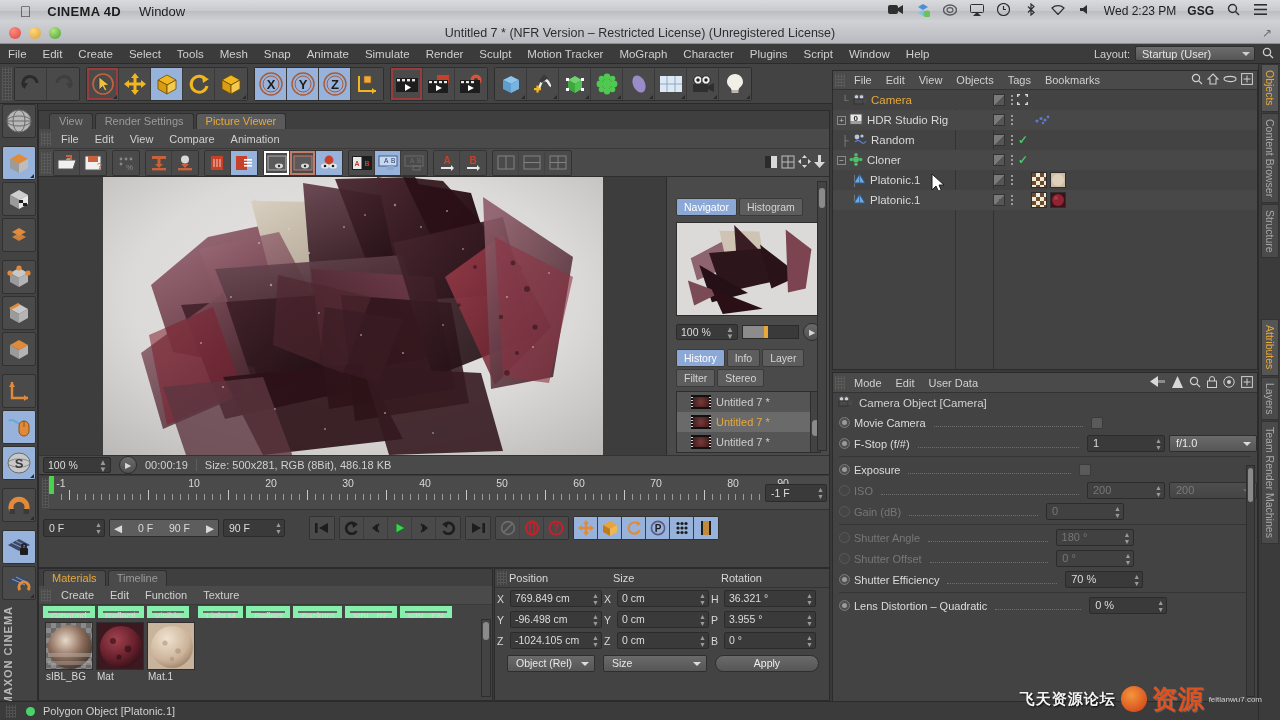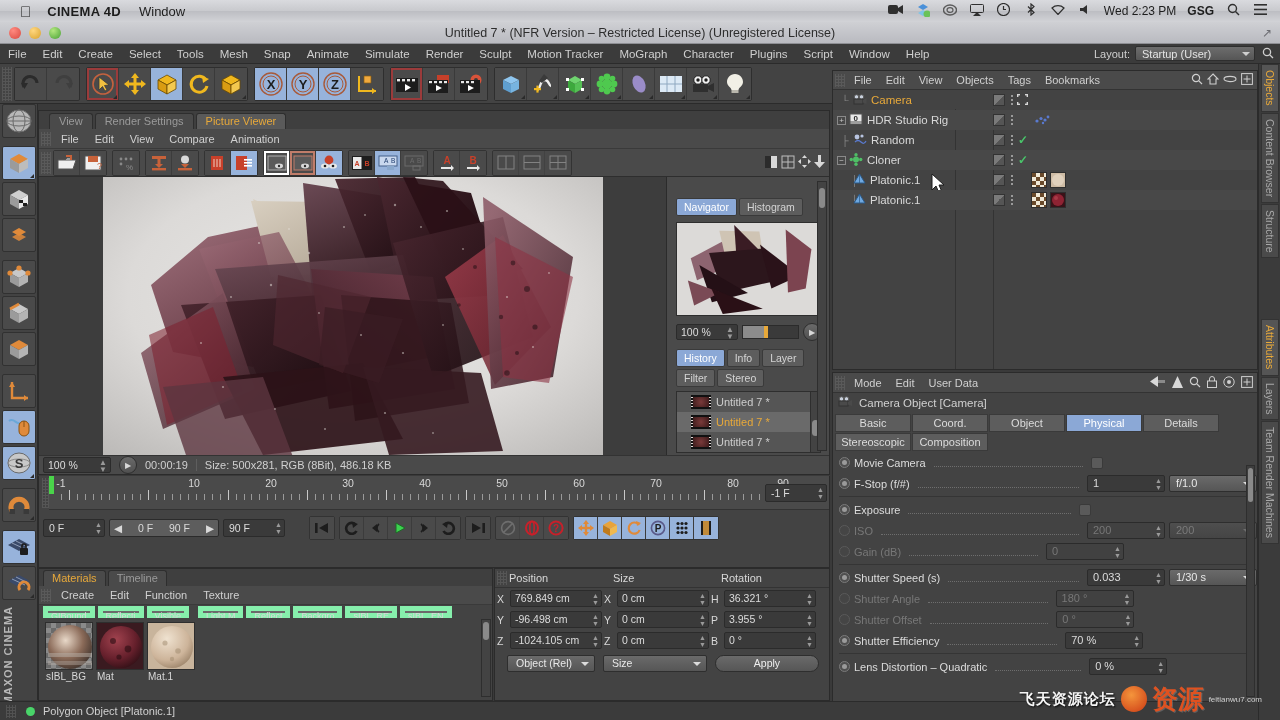--- a/index.html
+++ b/index.html
@@ -1717,29 +1717,20 @@
         <svg width="15" height="11">
             <circle cx="3.5" cy="3" r="2.3" fill="#c8d0dc" stroke="#555"></circle>
             <circle cx="8.5" cy="3" r="2.3" fill="#c8d0dc" stroke="#555"></circle>
             <rect x="1" y="5" width="9" height="5" fill="#4a4a4a" stroke="#333"></rect>
             <polygon points="10,6 14,4 14,10 10,8.5" fill="#4a4a4a"></polygon>
           </svg>
       </span>
       <span>Camera Object [Camera]</span>
     </div>
 
-    <div class="attabs">
-      <div class="attab" style="width:76px">Basic</div>
-      <div class="attab" style="width:76px">Coord.</div>
-      <div class="attab" style="width:76px">Object</div>
-      <div class="attab active" style="width:76px">Physical</div>
-      <div class="attab" style="width:76px">Details</div>
-      <div class="attab" style="width:76px">Stereoscopic</div>
-      <div class="attab" style="width:76px">Composition</div>
-    </div>
 
 
     <div class="prow">
       <span class="radio on"></span>
       <span class="plabel">Movie Camera</span>
       <span class="dotfill"></span>
       <span class="pcheck"></span>
       <span style="flex:1"></span>
     </div>
 
@@ -1772,27 +1763,20 @@
     <div class="prow dim">
       <span class="radio off"></span>
       <span class="plabel">Gain (dB)</span>
       <span class="dotfill"></span>
       <span class="pfield dimf">0<span class="spin">▲<br>▼</span></span>
       <span style="flex:1"></span>
     </div>
 
     <div class="hrline"></div>
 
-    <div class="prow">
-      <span class="radio on"></span>
-      <span class="plabel">Shutter Speed (s)</span>
-      <span class="dotfill"></span>
-      <span class="pfield">0.033<span class="spin">▲<br>▼</span></span>
-      <span class="pdd">1/30 s</span>
-    </div>
 
     <div class="prow dim">
       <span class="radio off"></span>
       <span class="plabel">Shutter Angle</span>
       <span class="dotfill"></span>
       <span class="pfield dimf">180 °<span class="spin">▲<br>▼</span></span>
       <span style="flex:1"></span>
     </div>
 
     <div class="prow dim">

